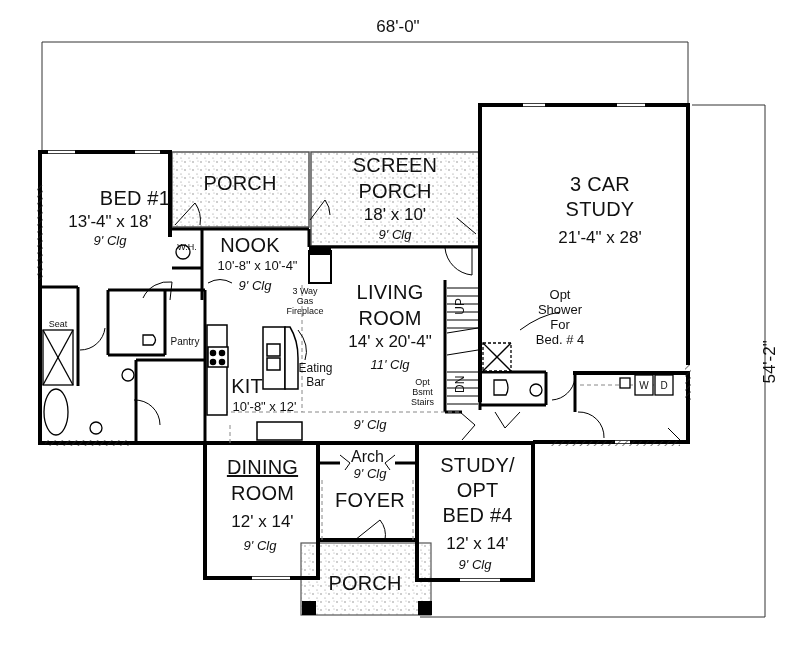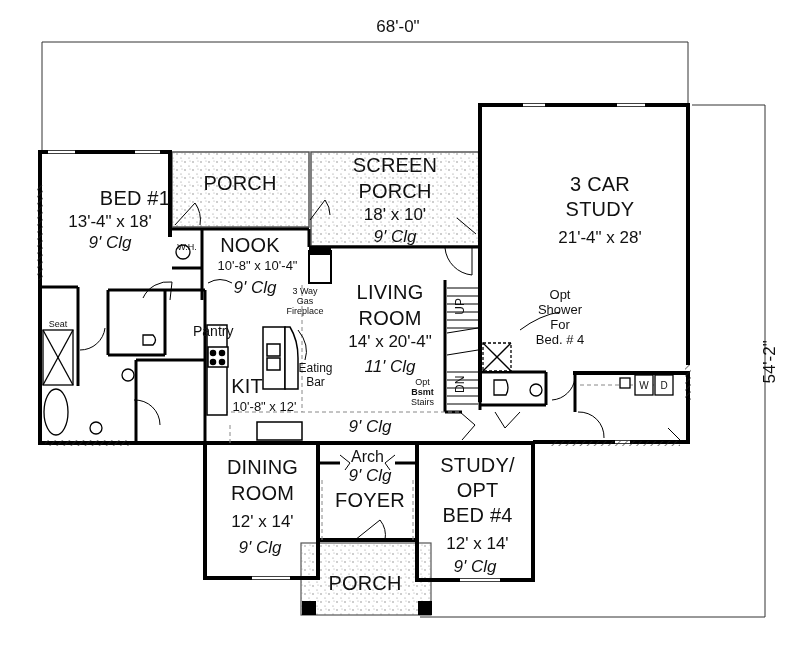--- a/index.html
+++ b/index.html
@@ -2,21 +2,21 @@
 <html><head>
   <meta charset="utf-8">
   <style>
     html, body { margin: 0; padding: 0; background: #ffffff; }
     body { width: 796px; height: 664px; position: relative; overflow: hidden;
            font-family: "Liberation Sans", sans-serif; color: #111; }
     #plan { position: absolute; left: 0; top: 0; width: 796px; height: 664px; }
     .lbl { position: absolute; text-align: center; white-space: nowrap; line-height: 1.05; color: #111; }
     .room-name { font-size: 20px; letter-spacing: 0.2px; }
     .room-dim { font-size: 17px; }
-    .clg { font-size: 17px; font-style: italic; }
+    .clg { font-size: 13px; font-style: italic; }
     .small { font-size: 9px; line-height: 1.1; }
     .med { font-size: 13px; line-height: 1.15; }
     .dimtxt { font-size: 17px; }
     .vert { transform: rotate(-90deg); transform-origin: center center; }
     .stair-txt { font-size: 12px; }
   </style>
 </head>
 <body>
 
 <svg id="plan" viewBox="0 0 796 664" xmlns="http://www.w3.org/2000/svg">
@@ -248,21 +248,21 @@
 </div>
 
 <div>
   <div class="lbl room-name" style="left:222px; top:376px; width:50px;">KIT</div>
   <div class="lbl med" style="left:222px; top:400px; width:85px;">10'-8" x 12'</div>
 </div>
 
 <div class="lbl clg" style="left:335px; top:418px; width:70px;">9' Clg</div>
 
 <div>
-  <div class="lbl room-name" style="left:210px; top:457px; width:105px;">DINING</div>
+  <div class="lbl room-name" style="left:210px; top:457px; width:105px;text-decoration:underline;">DINING</div>
   <div class="lbl room-name" style="left:210px; top:483px; width:105px;">ROOM</div>
   <div class="lbl room-dim" style="left:215px; top:513px; width:95px;">12' x 14'</div>
   <div class="lbl clg" style="left:225px; top:539px; width:70px;">9' Clg</div>
 </div>
 
 <div>
   <div class="lbl small" style="left:345px; top:448px; width:45px; font-size:16px;">Arch</div>
   <div class="lbl clg" style="left:335px; top:467px; width:70px;">9' Clg</div>
   <div class="lbl room-name" style="left:325px; top:490px; width:90px;">FOYER</div>
 </div>
@@ -271,40 +271,40 @@
   <div class="lbl room-name" style="left:425px; top:455px; width:105px;">STUDY/</div>
   <div class="lbl room-name" style="left:425px; top:480px; width:105px;">OPT</div>
   <div class="lbl room-name" style="left:425px; top:505px; width:105px;">BED #4</div>
   <div class="lbl room-dim" style="left:425px; top:535px; width:105px;">12' x 14'</div>
   <div class="lbl clg" style="left:440px; top:558px; width:70px;">9' Clg</div>
 </div>
 
 <div class="lbl room-name" style="left:315px; top:573px; width:100px;">PORCH</div>
 
 <div class="lbl small" style="left:172px; top:243px; width:30px;">W.H.</div>
-<div class="lbl small" style="left:165px; top:324px; width:40px; font-size:14px;padding-left:28px;">Pantry</div>
+<div class="lbl small" style="left:165px; top:336px; width:40px; font-size:10px;">Pantry</div>
 <div class="lbl small" style="left:43px; top:320px; width:30px;">Seat</div>
 
 <div>
   <div class="lbl small" style="left:285px; top:287px; width:40px;">3 Way</div>
   <div class="lbl small" style="left:285px; top:297px; width:40px;">Gas</div>
   <div class="lbl small" style="left:285px; top:307px; width:40px;">Fireplace</div>
 </div>
 
 <div>
   <div class="lbl med" style="left:293px; top:362px; width:45px; font-size:12px;">Eating</div>
   <div class="lbl med" style="left:293px; top:376px; width:45px; font-size:12px;">Bar</div>
 </div>
 
 <div class="lbl stair-txt vert" style="left:448px; top:300px; width:24px;">UP</div>
 <div class="lbl stair-txt vert" style="left:448px; top:378px; width:24px;">DN</div>
 
 <div>
   <div class="lbl small" style="left:405px; top:378px; width:35px;">Opt</div>
-  <div class="lbl small" style="left:405px; top:388px; width:35px;font-weight:bold;">Bsmt</div>
+  <div class="lbl small" style="left:405px; top:388px; width:35px;">Bsmt</div>
   <div class="lbl small" style="left:405px; top:398px; width:35px;">Stairs</div>
 </div>
 
 <div>
   <div class="lbl med" style="left:530px; top:288px; width:60px;">Opt</div>
   <div class="lbl med" style="left:530px; top:303px; width:60px;">Shower</div>
   <div class="lbl med" style="left:530px; top:318px; width:60px;">For</div>
   <div class="lbl med" style="left:525px; top:333px; width:70px;text-align:center;">Bed. # 4</div>
 </div>
 

